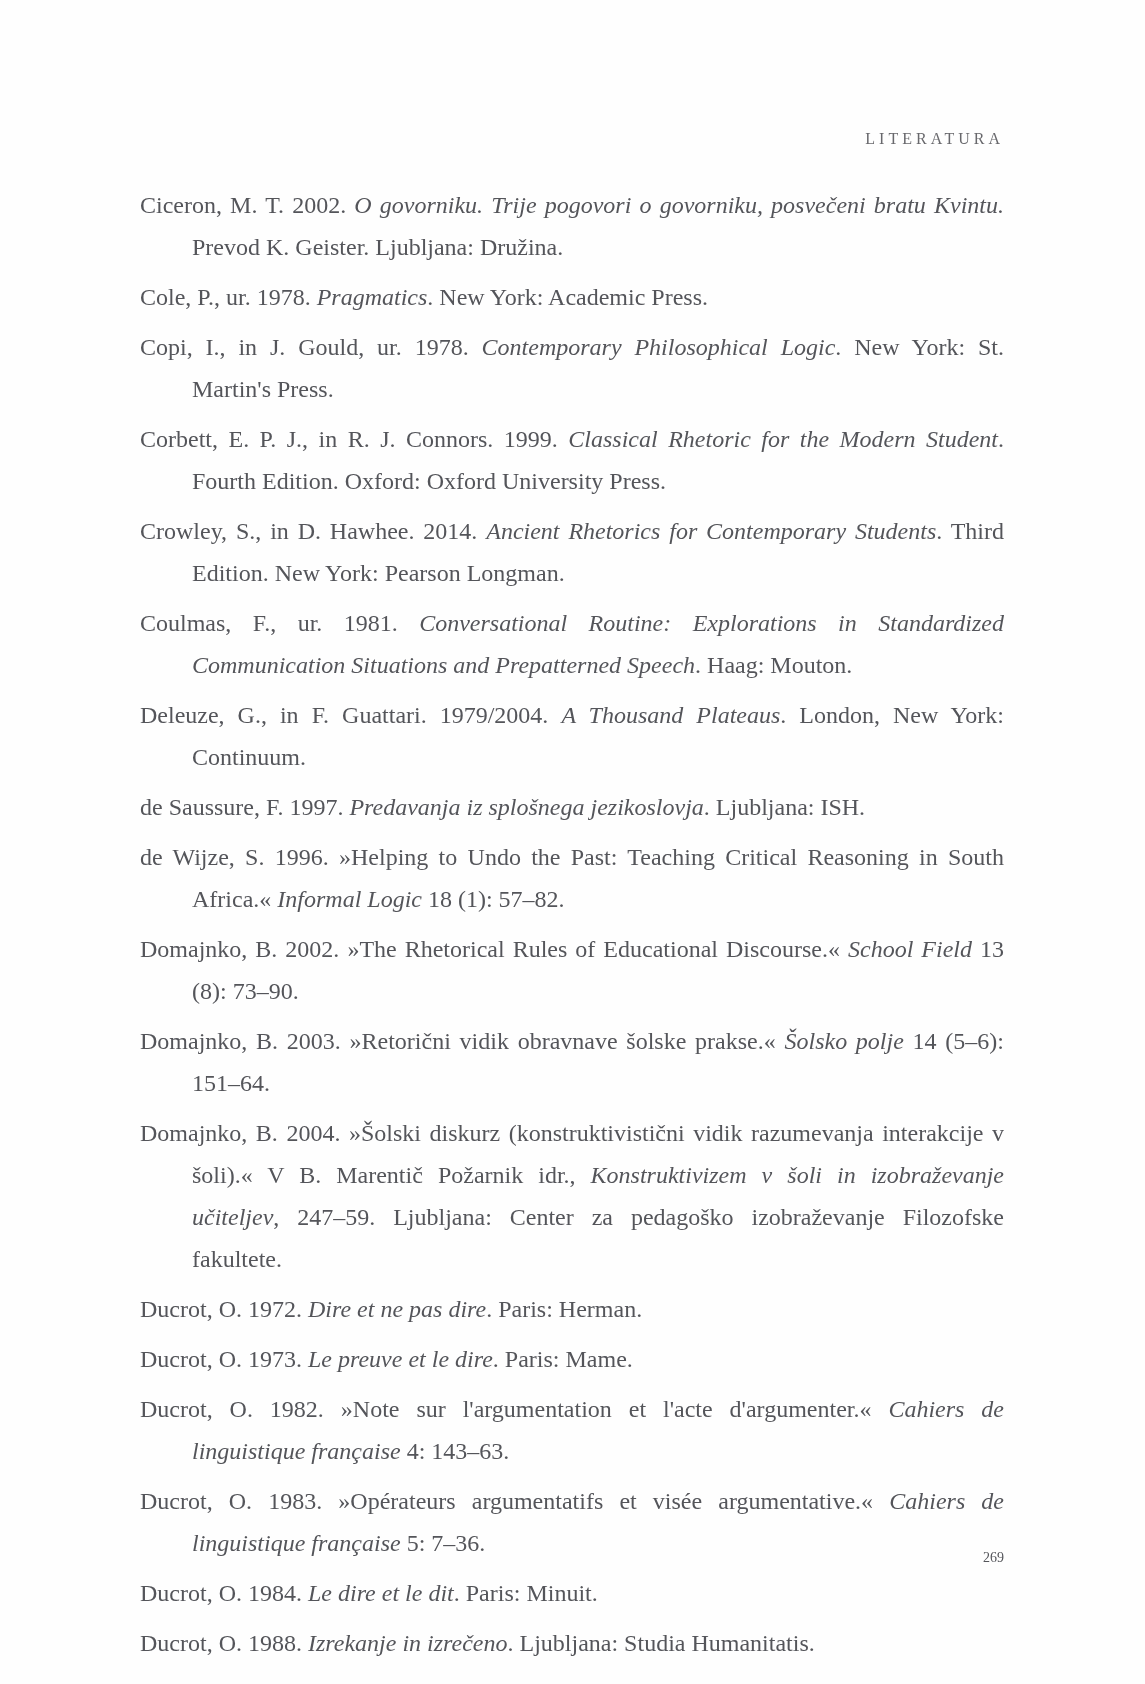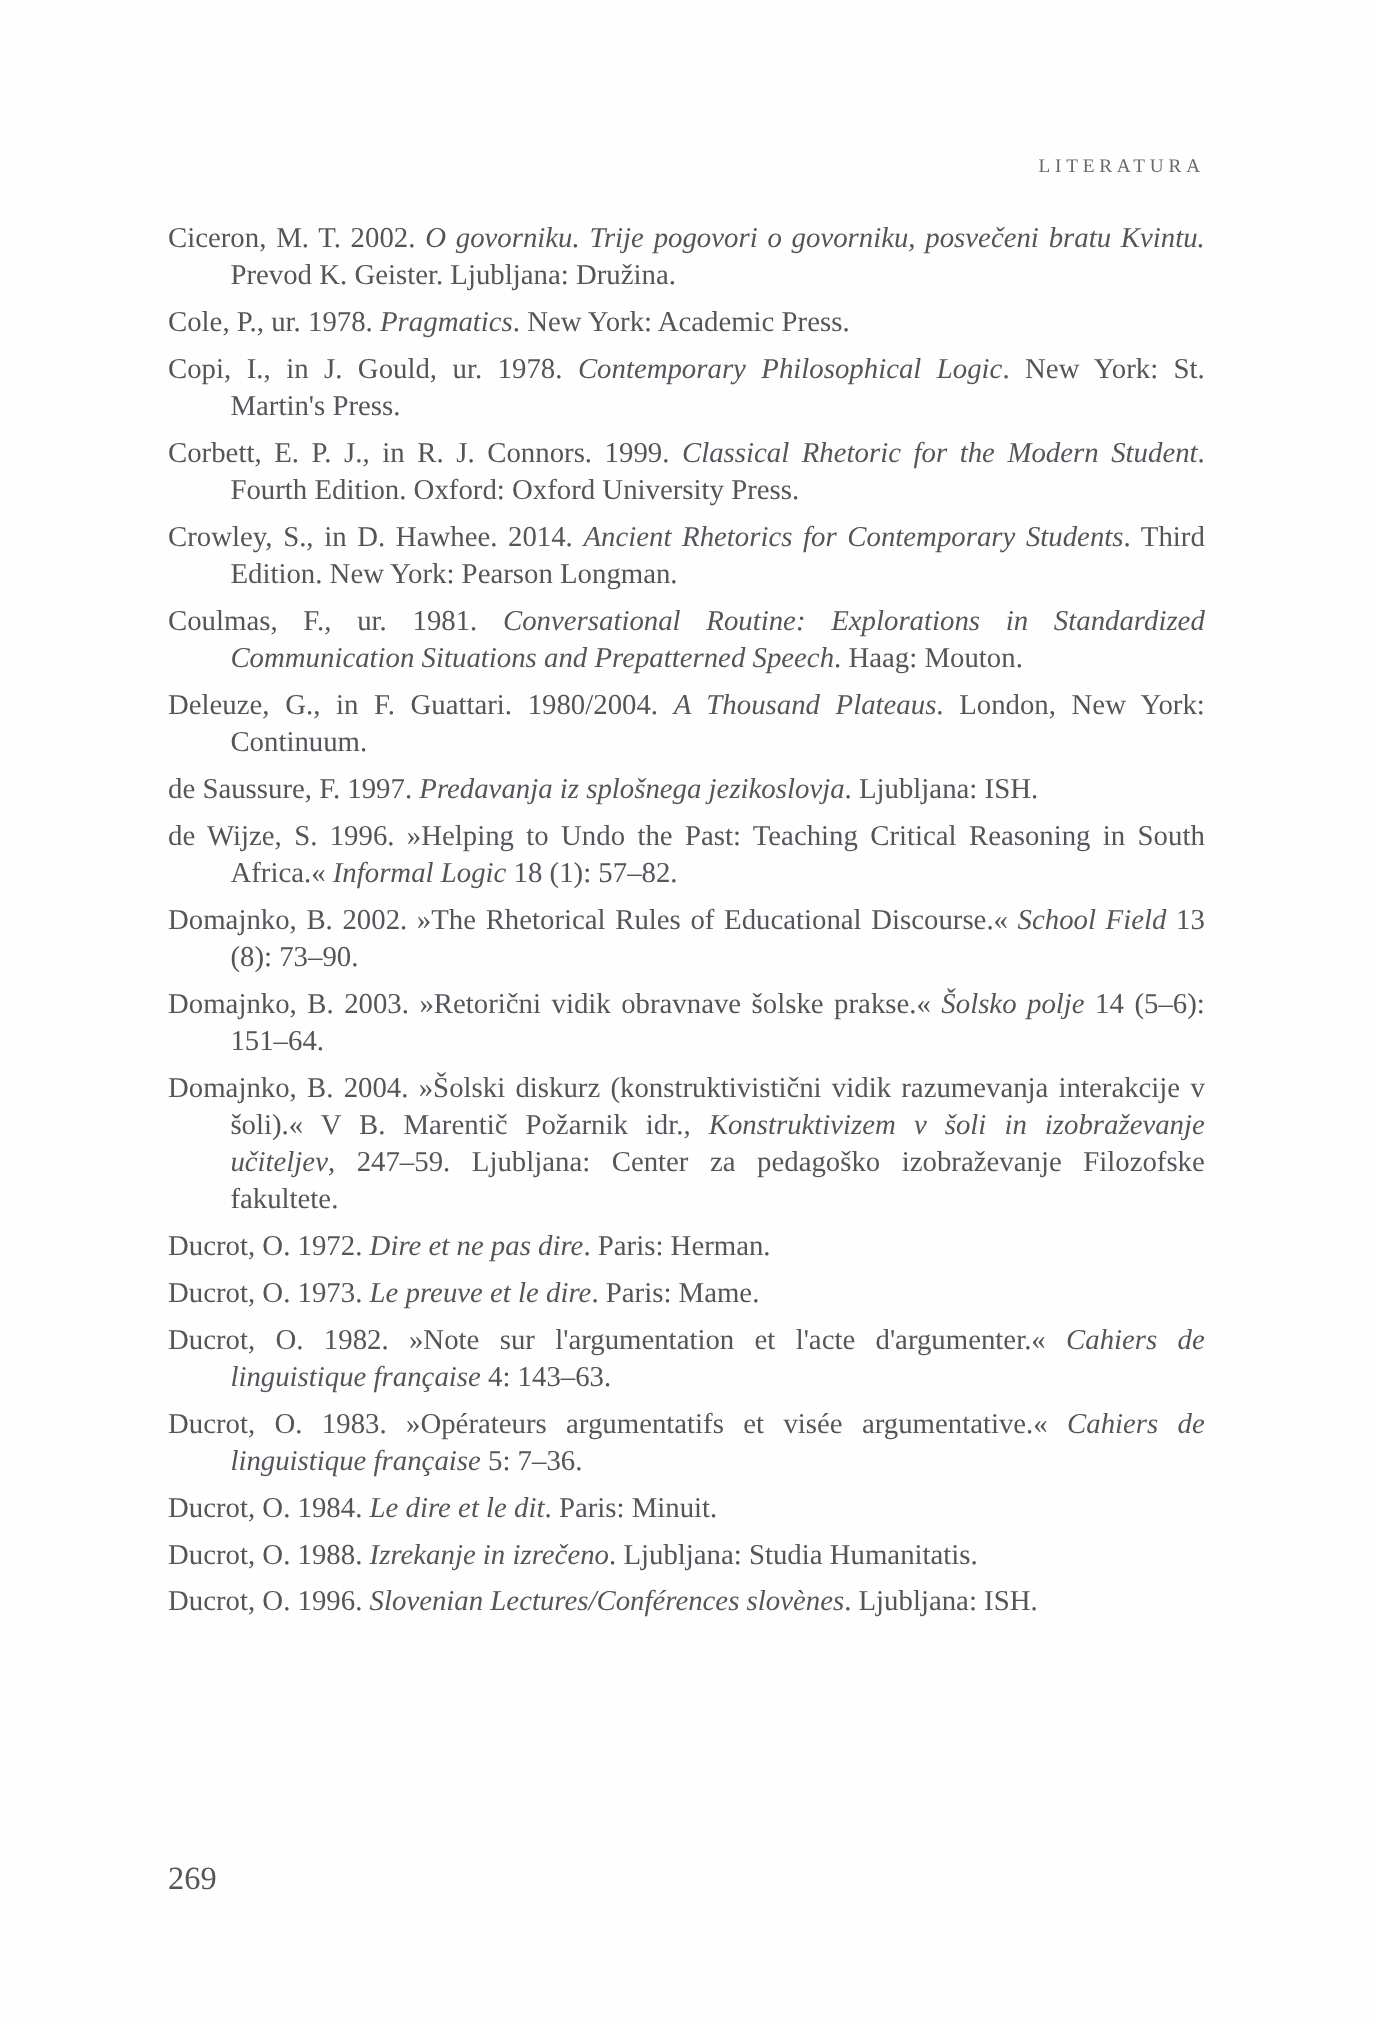--- a/index.html
+++ b/index.html
@@ -32,49 +32,49 @@
   }
   main.biblio {
     position: absolute;
     top: 184px;
     left: 140px;
     width: 864px;
   }
   p.entry {
     margin: 0 0 8px 0;
     font-size: 24px;
-    line-height: 31px;
+    line-height: 42px;
     text-align: justify;
     padding-left: 52px;
     text-indent: -52px;
   }
   p.entry .it { font-style: italic; }
   .folio {
     position: absolute;
     top: 1550px;
     left: 140px;
     width: 864px;
-    text-align: left;
-    font-size: 27px;
+    text-align: right;
+    font-size: 14px;
     color: var(--text);
   }
 </style>
 </head>
 <body>
 
 <h1 class="running-head">LITERATURA</h1>
 
 <main class="biblio">
     <p class="entry"><span>Ciceron, M. T. 2002. </span><span class="it">O govorniku. Trije pogovori o govorniku, posvečeni bratu Kvintu.</span><span> Prevod K. Geister. Ljubljana: Družina.</span></p>
     <p class="entry"><span>Cole, P., ur. 1978. </span><span class="it">Pragmatics</span><span>. New York: Academic Press.</span></p>
     <p class="entry"><span>Copi, I., in J. Gould, ur. 1978. </span><span class="it">Contemporary Philosophical Logic</span><span>. New York: St. Martin's Press.</span></p>
     <p class="entry"><span>Corbett, E. P. J., in R. J. Connors. 1999. </span><span class="it">Classical Rhetoric for the Modern Student</span><span>. Fourth Edition. Oxford: Oxford University Press.</span></p>
     <p class="entry"><span>Crowley, S., in D. Hawhee. 2014. </span><span class="it">Ancient Rhetorics for Contemporary Students</span><span>. Third Edition. New York: Pearson Longman.</span></p>
     <p class="entry"><span>Coulmas, F., ur. 1981. </span><span class="it">Conversational Routine: Explorations in Standardized Communication Situations and Prepatterned Speech</span><span>. Haag: Mouton.</span></p>
-    <p class="entry"><span>Deleuze, G., in F. Guattari. 1980/2004. </span><span class="it">A Thousand Plateaus</span><span>. London, New York: Continuum.</span></p>
+    <p class="entry"><span>Deleuze, G., in F. Guattari. 1979/2004. </span><span class="it">A Thousand Plateaus</span><span>. London, New York: Continuum.</span></p>
     <p class="entry"><span>de Saussure, F. 1997. </span><span class="it">Predavanja iz splošnega jezikoslovja</span><span>. Ljubljana: ISH.</span></p>
     <p class="entry"><span>de Wijze, S. 1996. »Helping to Undo the Past: Teaching Critical Reasoning in South Africa.« </span><span class="it">Informal Logic</span><span> 18 (1): 57–82.</span></p>
     <p class="entry"><span>Domajnko, B. 2002. »The Rhetorical Rules of Educational Discourse.« </span><span class="it">School Field</span><span> 13 (8): 73–90.</span></p>
     <p class="entry"><span>Domajnko, B. 2003. »Retorični vidik obravnave šolske prakse.« </span><span class="it">Šolsko polje</span><span> 14 (5–6): 151–64.</span></p>
     <p class="entry"><span>Domajnko, B. 2004. »Šolski diskurz (konstruktivistični vidik razumevanja interakcije v šoli).« V B. Marentič Požarnik idr., </span><span class="it">Konstruktivizem v šoli in izobraževanje učiteljev</span><span>, 247–59. Ljubljana: Center za pedagoško izobraževanje Filozofske fakultete.</span></p>
     <p class="entry"><span>Ducrot, O. 1972. </span><span class="it">Dire et ne pas dire</span><span>. Paris: Herman.</span></p>
     <p class="entry"><span>Ducrot, O. 1973. </span><span class="it">Le preuve et le dire</span><span>. Paris: Mame.</span></p>
     <p class="entry"><span>Ducrot, O. 1982. »Note sur l'argumentation et l'acte d'argumenter.« </span><span class="it">Cahiers de linguistique française</span><span> 4: 143–63.</span></p>
     <p class="entry"><span>Ducrot, O. 1983. »Opérateurs argumentatifs et visée argumentative.« </span><span class="it">Cahiers de linguistique française</span><span> 5: 7–36.</span></p>
     <p class="entry"><span>Ducrot, O. 1984. </span><span class="it">Le dire et le dit</span><span>. Paris: Minuit.</span></p>

